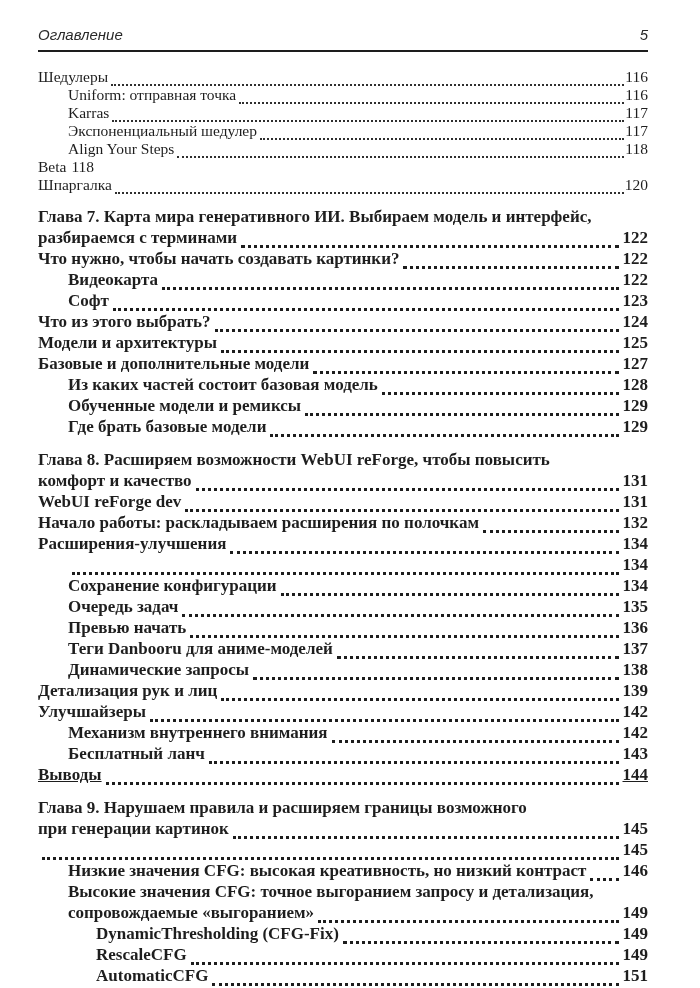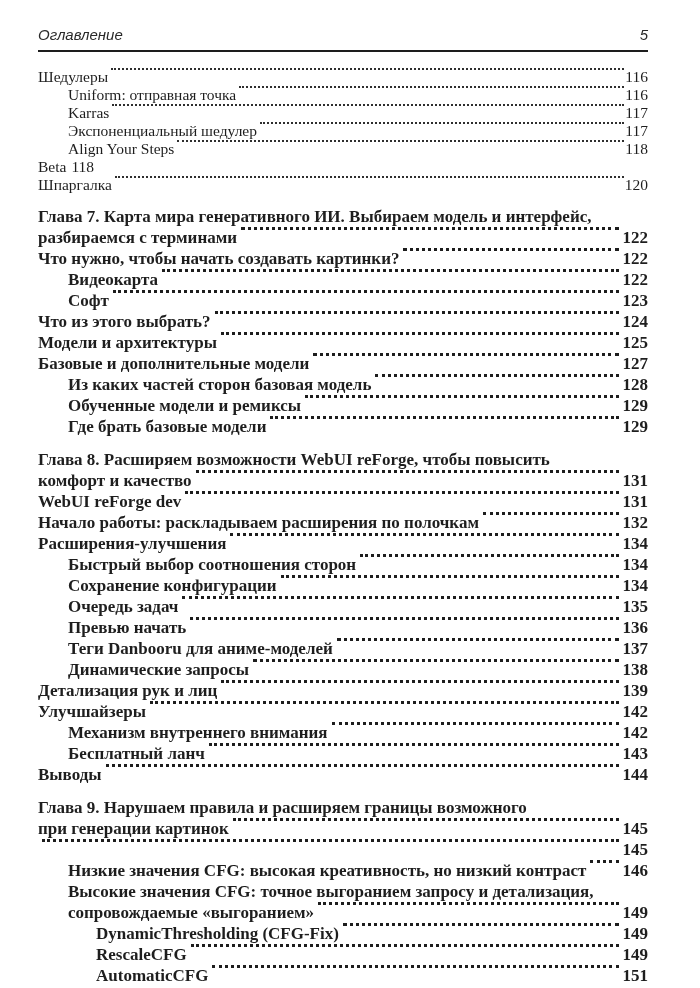--- a/index.html
+++ b/index.html
@@ -29,38 +29,38 @@
     font-size: 15px;
     color: #2a2a2a;
     border-bottom: 2px solid #1d1d1d;
     padding-bottom: 7px;
   }
   .toc {
     margin-top: 16px;
   }
   .row {
     display: flex;
-    align-items: flex-start;
+    align-items: flex-end;
     font-size: 15.5px;
     line-height: 18px;
     white-space: nowrap;
   }
   .row .txt { flex: 0 0 auto; }
   .lvl0 { padding-left: 0; }
   .lvl1 { padding-left: 30px; }
   .lvl2 { padding-left: 58px; }
   .dots {
     flex: 1 1 auto;
     height: 0;
     border-bottom: 2px dotted #2e2e2e;
     margin: 0 1px 0 3px;
     min-width: 8px;
   }
   .pagenum { flex: 0 0 auto; }
-  .bold { font-weight: bold; }
+  .bold { font-weight: bold; text-decoration: underline; }
   .inline-page { margin-left: 5px; }
   .chapter {
     margin-top: 12px;
   }
   .chapter .row {
     font-size: 17px;
     line-height: 21px;
     font-weight: bold;
   }
   .chapter .dots {
@@ -145,21 +145,21 @@
           <span class="txt">Модели и архитектуры</span>
           <span class="dots"></span>
           <span class="pagenum">125</span>
         </div>
         <div class="row lvl0">
           <span class="txt">Базовые и дополнительные модели</span>
           <span class="dots"></span>
           <span class="pagenum">127</span>
         </div>
         <div class="row lvl1">
-          <span class="txt">Из каких частей сторон базовая модель</span>
+          <span class="txt">Из каких частей состоит базовая модель</span>
           <span class="dots"></span>
           <span class="pagenum">128</span>
         </div>
         <div class="row lvl1">
           <span class="txt">Обученные модели и ремиксы</span>
           <span class="dots"></span>
           <span class="pagenum">129</span>
         </div>
         <div class="row lvl1">
           <span class="txt">Где брать базовые модели</span>
@@ -185,21 +185,20 @@
           <span class="txt">Начало работы: раскладываем расширения по полочкам</span>
           <span class="dots"></span>
           <span class="pagenum">132</span>
         </div>
         <div class="row lvl0">
           <span class="txt">Расширения-улучшения</span>
           <span class="dots"></span>
           <span class="pagenum">134</span>
         </div>
         <div class="row lvl1">
-          <span class="txt">Быстрый выбор соотношения сторон</span>
           <span class="dots"></span>
           <span class="pagenum">134</span>
         </div>
         <div class="row lvl1">
           <span class="txt">Сохранение конфигурации</span>
           <span class="dots"></span>
           <span class="pagenum">134</span>
         </div>
         <div class="row lvl1">
           <span class="txt">Очередь задач</span>

